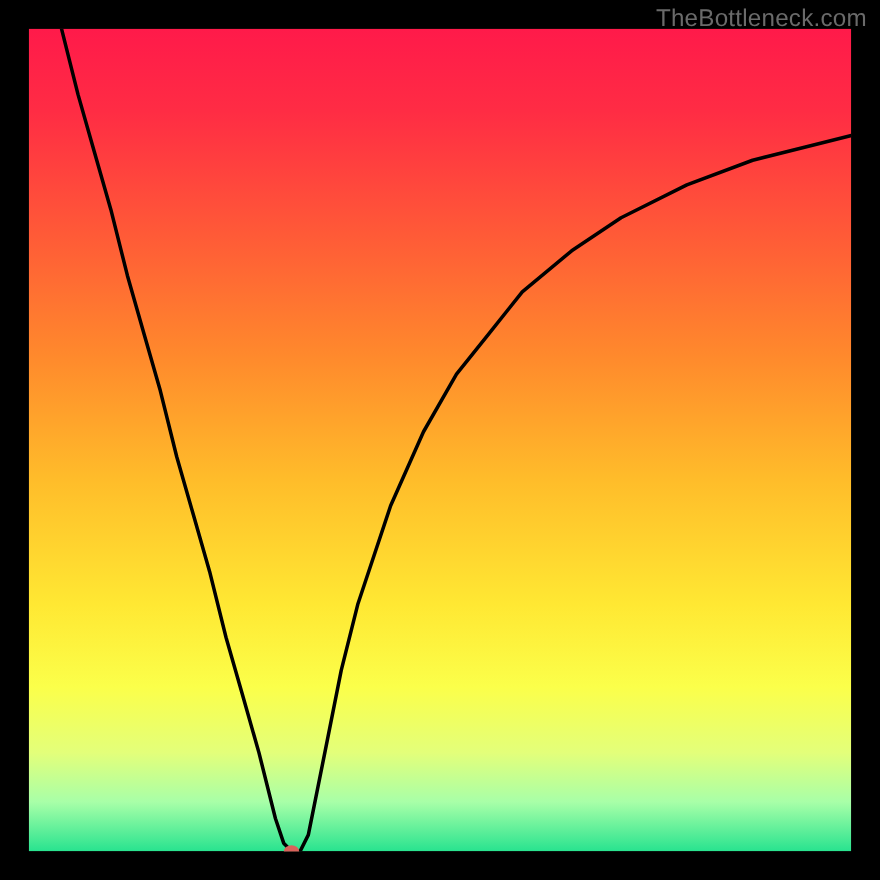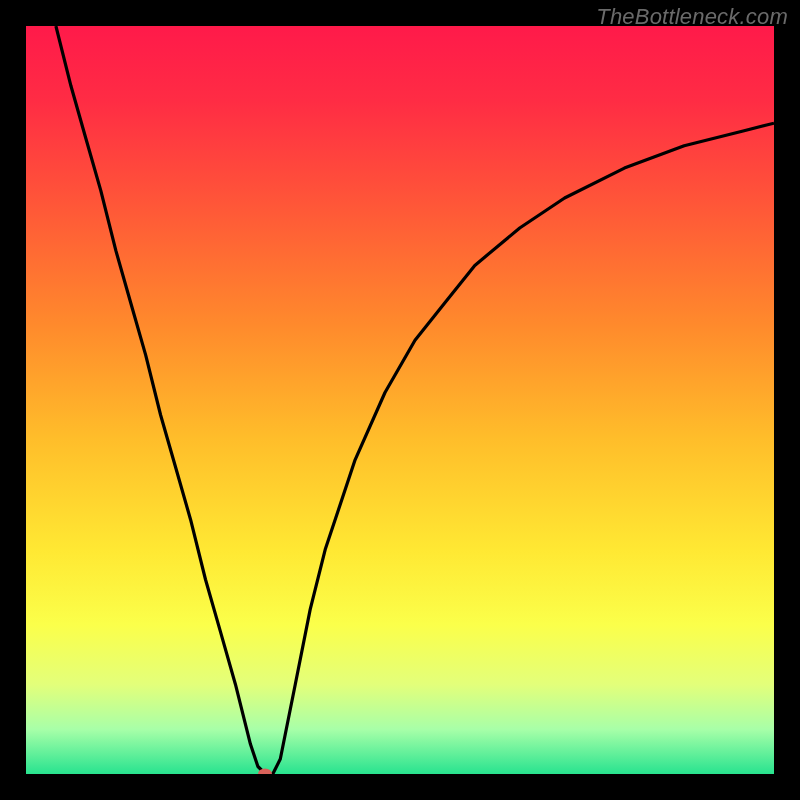--- a/index.html
+++ b/index.html
@@ -11,21 +11,20 @@
     position: relative;
     font-family: Arial, Helvetica, sans-serif;
   }
   .frame {
     position: absolute;
     top: 0;
     left: 0;
     width: 800px;
     height: 628px;
     background: #000;
-    font-style: italic;
   }
   .plot-area {
     position: absolute;
     top: 26px;
     left: 26px;
     width: 748px;
     height: 748px;
     overflow: hidden;
   }
   .gradient {

